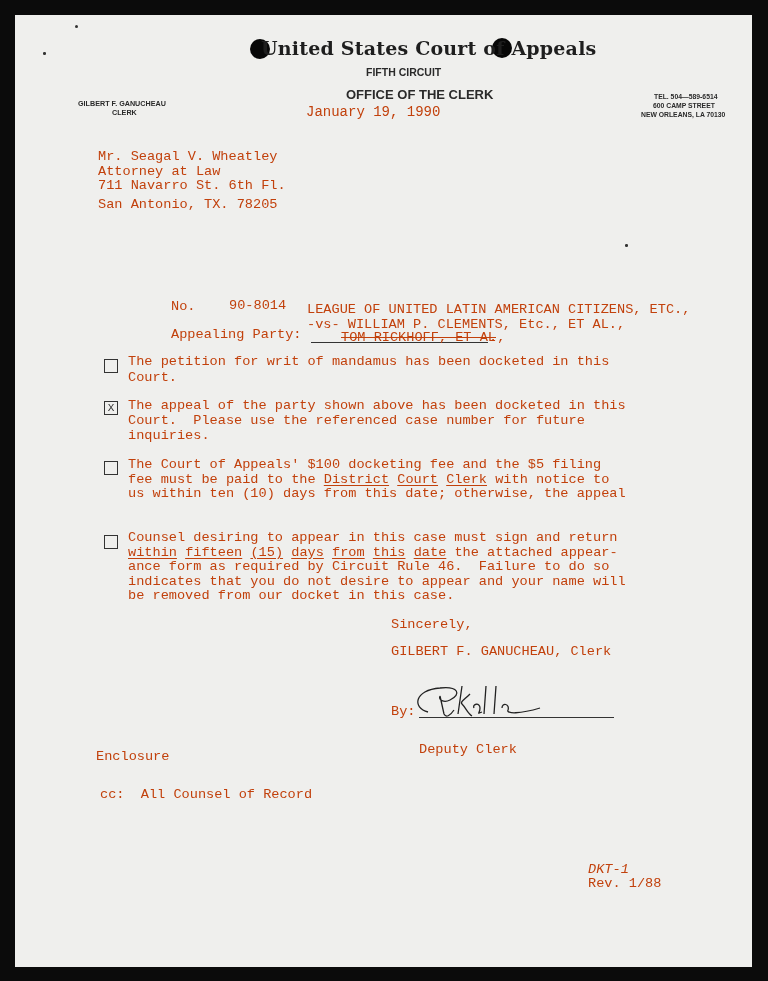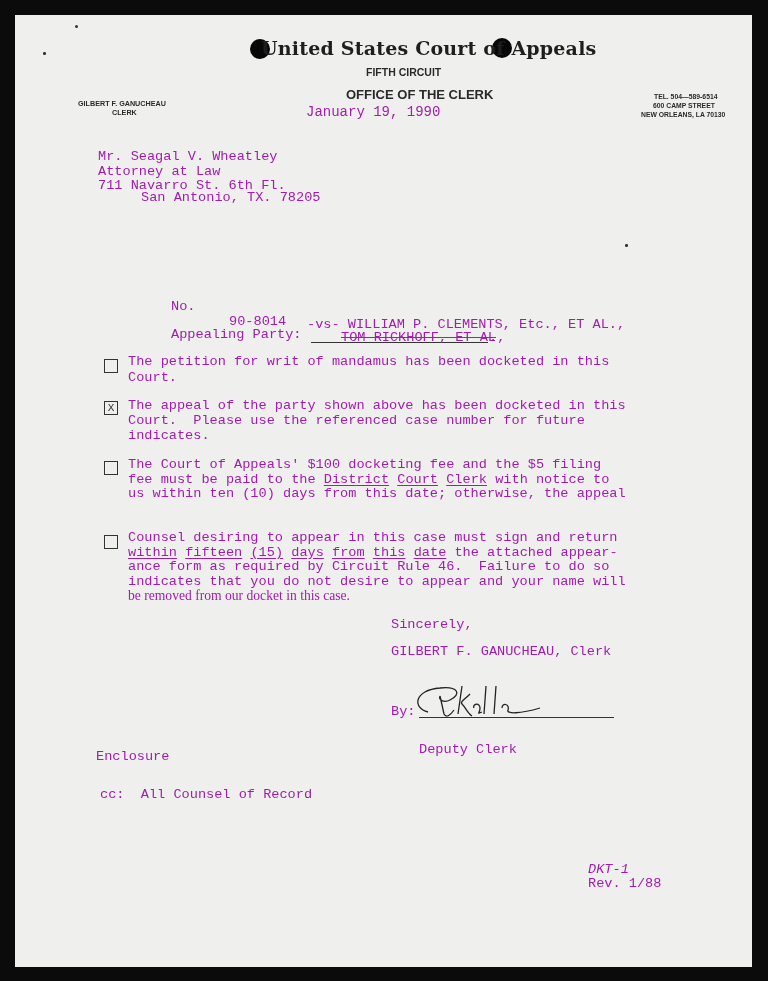--- a/index.html
+++ b/index.html
@@ -7,21 +7,21 @@
     width: 768px; height: 981px; background: #0b0b0b;
     position: relative; overflow: hidden;
     font-family: "Liberation Mono", "DejaVu Sans Mono", monospace;
     color: #2a2a2a;
   }
   .page {
     position: absolute; left: 15px; top: 15px; width: 737px; height: 952px;
     background: #efefed;
   }
   .abs { position: absolute; white-space: pre; }
-  .mono { font-family: "Liberation Mono", "DejaVu Sans Mono", monospace; font-size: 13.6px; line-height: 14.5px; color: #a21caf; }
+  .mono { font-family: "Liberation Mono", "DejaVu Sans Mono", monospace; font-size: 13.6px; line-height: 14.5px; color: #c2410c; }
   .serifhead { font-family: "DejaVu Serif", "Liberation Serif", serif; font-weight: bold; font-size: 19px; color: #1e1e1e; letter-spacing: 0.2px; }
   .smallcaps { font-family: "Liberation Sans", "DejaVu Sans", sans-serif; font-weight: bold; color: #2a2a2a; padding-left: 34px; }
   .hole { position: absolute; width: 20px; height: 20px; border-radius: 50%; background: #070707; }
   .checkbox {
     position: absolute; width: 12px; height: 12px; border: 1.6px solid #333;
     font-family: "Liberation Mono", monospace; font-size: 11px; line-height: 12px; text-align: center; color: #333;
   }
   .ul { text-decoration: underline; text-underline-offset: 2px; }
   .dot { position: absolute; background: #333; border-radius: 50%; }
   .sigline { position: absolute; height: 1.2px; background: #333; }
@@ -46,51 +46,52 @@
   <div class="abs smallcaps" style="left:63px; top:93px; font-size:7.2px;">CLERK</div>
 
   <div class="abs smallcaps" style="left:605px; top:78px; font-size:6.8px;">TEL. 504—589-6514</div>
   <div class="abs smallcaps" style="left:604px; top:87px; font-size:6.8px;">600 CAMP STREET</div>
   <div class="abs smallcaps" style="left:592px; top:96px; font-size:6.8px;">NEW ORLEANS, LA 70130</div>
 
   <div>
     <div class="abs mono" style="left:83px; top:135px;">Mr. Seagal V. Wheatley</div>
     <div class="abs mono" style="left:83px; top:149.5px;">Attorney at Law</div>
     <div class="abs mono" style="left:83px; top:164px;">711 Navarro St. 6th Fl.</div>
-    <div class="abs mono" style="left:83px; top:176px;margin-left:43px;">San Antonio, TX. 78205</div>
+    <div class="abs mono" style="left:83px; top:183px;">San Antonio, TX. 78205</div>
   </div>
 
   <div class="abs mono" style="left:156px; top:285px;">No.</div>
-  <div class="abs mono" style="left:214px; top:300px;">90-8014</div>
+  <div class="abs mono" style="left:214px; top:284px;">90-8014</div>
+  <div class="abs mono" style="left:292px; top:288px;">LEAGUE OF UNITED LATIN AMERICAN CITIZENS, ETC.,</div>
   <div class="abs mono" style="left:292px; top:302.5px;">-vs- WILLIAM P. CLEMENTS, Etc., ET AL.,</div>
   <div class="abs mono" style="left:156px; top:313px;">Appealing Party:</div>
   <div class="sigline" style="left:296px; top:327px; width:177px;"></div>
   <div class="abs mono" style="left:326px; top:316px; text-decoration: line-through; text-decoration-thickness:1px;">TOM RICKHOFF, ET AL</div>
   <div class="abs mono" style="left:474px; top:316px;">.,</div>
 
   <div class="checkbox" style="left:89px; top:344px;"></div>
   <div class="abs mono" style="left:113px; top:340px;">The petition for writ of mandamus has been docketed in this</div>
   <div class="abs mono" style="left:113px; top:356px;">Court.</div>
 
   <div class="checkbox" style="left:89px; top:386px;">X</div>
   <div class="abs mono" style="left:113px; top:398.5px;">Court.  Please use the referenced case number for future</div>
   <div class="abs mono" style="left:113px; top:384px;">The appeal of the party shown above has been docketed in this</div>
-  <div class="abs mono" style="left:113px; top:414px;">indicates.</div>
+  <div class="abs mono" style="left:113px; top:414px;">inquiries.</div>
 
   <div class="checkbox" style="left:89px; top:446px;"></div>
   <div class="abs mono" style="left:113px; top:443px;">The Court of Appeals' $100 docketing fee and the $5 filing</div>
   <div class="abs mono" style="left:113px; top:458px;"><span>fee must be paid to the </span><span class="ul">District</span> <span class="ul">Court</span> <span class="ul">Clerk</span><span> with notice to</span></div>
   <div class="abs mono" style="left:113px; top:472px;">us within ten (10) days from this date; otherwise, the appeal</div>
 
   <div class="checkbox" style="left:89px; top:520px;"></div>
   <div class="abs mono" style="left:113px; top:516px;">Counsel desiring to appear in this case must sign and return</div>
   <div class="abs mono" style="left:113px; top:530.5px;"><span class="ul">within</span> <span class="ul">fifteen</span> <span class="ul">(15)</span> <span class="ul">days</span> <span class="ul">from</span> <span class="ul">this</span> <span class="ul">date</span><span> the attached appear-</span></div>
   <div class="abs mono" style="left:113px; top:545px;">ance form as required by Circuit Rule 46.  Failure to do so</div>
   <div class="abs mono" style="left:113px; top:560px;">indicates that you do not desire to appear and your name will</div>
-  <div class="abs mono" style="left:113px; top:574px;font-family:Liberation Serif, serif;">be removed from our docket in this case.</div>
+  <div class="abs mono" style="left:113px; top:574px;">be removed from our docket in this case.</div>
 
   <div class="abs mono" style="left:376px; top:603px;">Sincerely,</div>
   <div class="abs mono" style="left:376px; top:630px;">GILBERT F. GANUCHEAU, Clerk</div>
   <div class="abs mono" style="left:376px; top:690px;">By:</div>
   <div class="sigline" style="left:404px; top:702px; width:195px;"></div>
   <svg style="position:absolute; left:395px; top:665px;" width="150" height="42" viewBox="0 0 150 42">
     <path d="M18 32 C2 28, 4 10, 30 8 C48 6, 52 14, 40 20 C34 23, 28 20, 30 16 M30 16 L34 34 C36 38, 40 36, 44 30" fill="none" stroke="#222" stroke-width="1.3"></path>
     <path d="M52 6 L48 34 M60 14 C54 20, 50 22, 52 24 C56 28, 58 34, 62 36 M64 28 C62 24, 70 22, 70 28 C70 34, 66 34, 72 32 M76 6 L74 34 M86 6 L84 34 M92 28 C92 22, 100 24, 98 30 C96 34, 110 34, 130 28" fill="none" stroke="#222" stroke-width="1.3"></path>
   </svg>
   <div class="abs mono" style="left:404px; top:703px;margin-top:25px;">Deputy Clerk</div>

